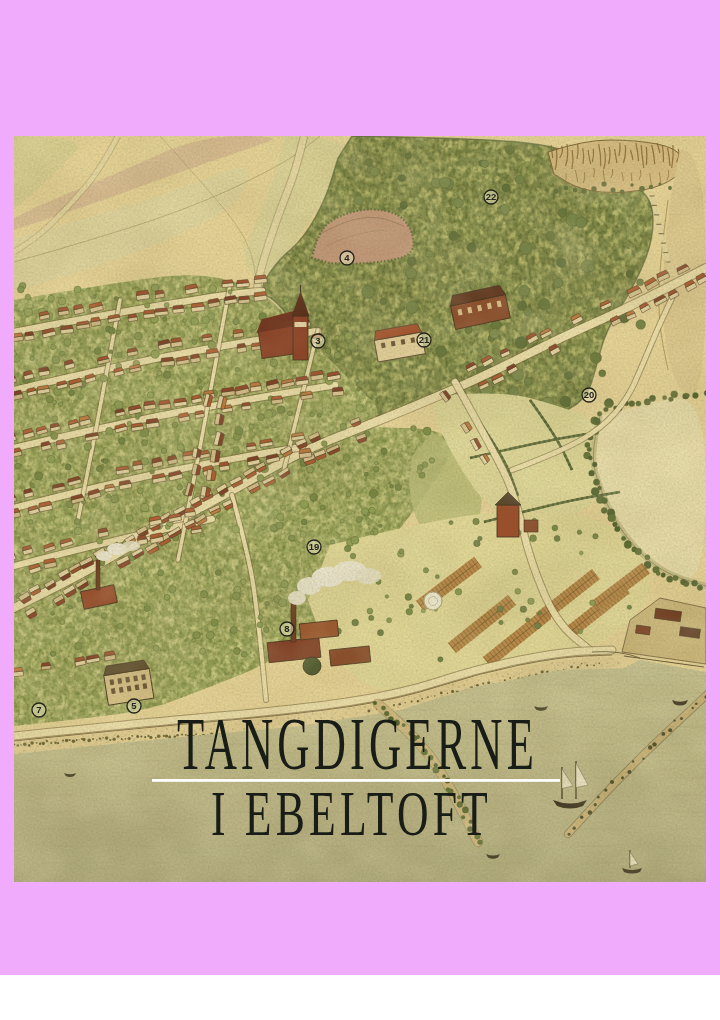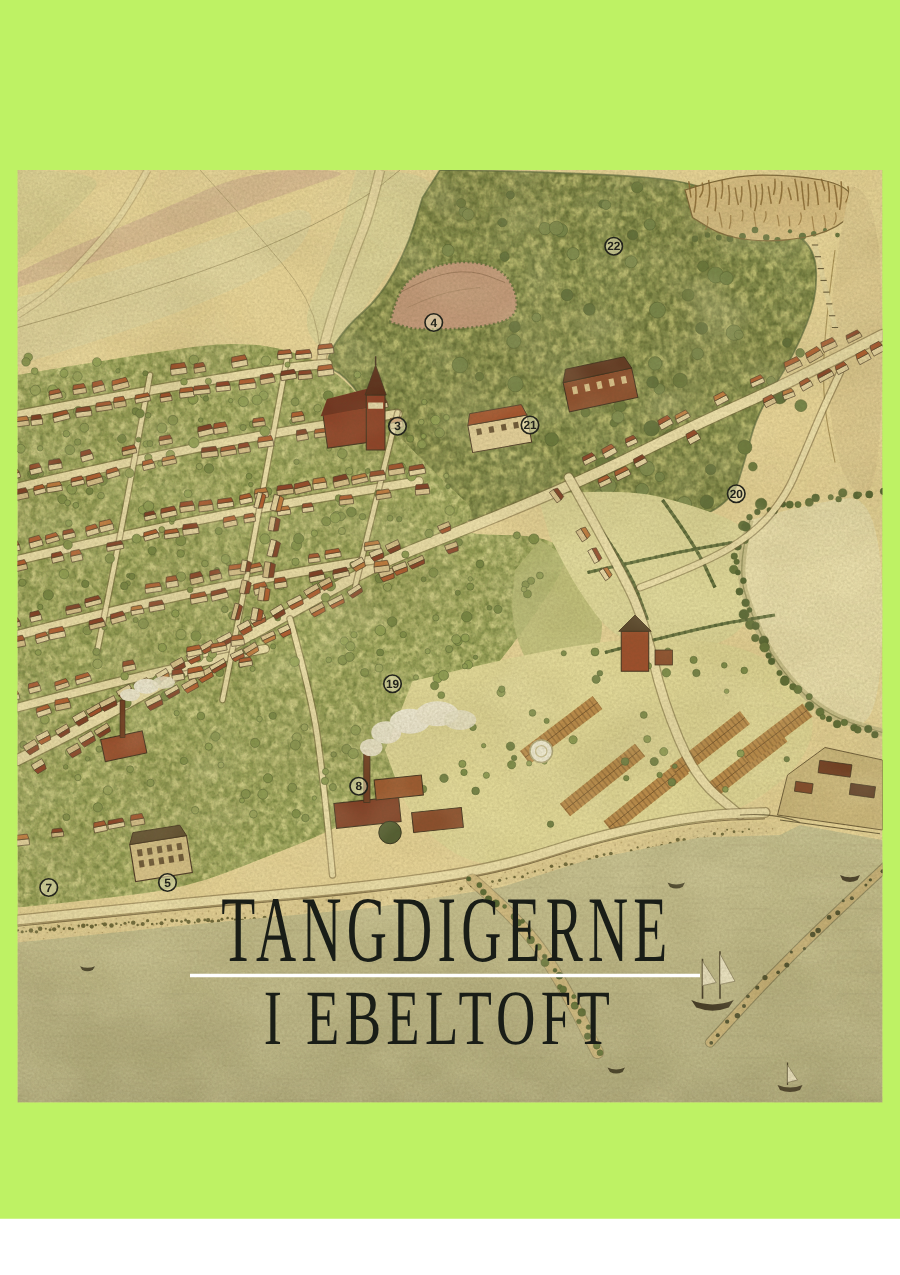--- a/index.html
+++ b/index.html
@@ -1,14 +1,14 @@
 <!DOCTYPE html>
 <html><head><meta charset="utf-8"><style>
 html,body{margin:0;padding:0;background:#fff;width:720px;height:1020px;overflow:hidden;}
-#page{position:relative;width:720px;height:975px;background:#bef264;font-family:"Liberation Serif",serif;}
+#page{position:relative;width:720px;height:975px;background:#f0abfc;font-family:"Liberation Serif",serif;}
 #map{position:absolute;left:14px;top:136px;}
 </style></head><body>
 <div id="page">
 
 <svg id="map" width="692" height="746" viewBox="14 136 692 746" xmlns="http://www.w3.org/2000/svg">
 <defs>
 <filter color-interpolation-filters="sRGB" id="canopyF" x="0%" y="0%" width="100%" height="100%">
           <feTurbulence type="fractalNoise" baseFrequency="0.14 0.12" numOctaves="2" seed="9" stitchTiles="stitch"></feTurbulence>
           <feColorMatrix type="matrix" values="0 0 0 0 0.27  0 0 0 0 0.35  0 0 0 0 0.14  1.6 1.6 1.6 0 -1.7"></feColorMatrix>
         </filter>

